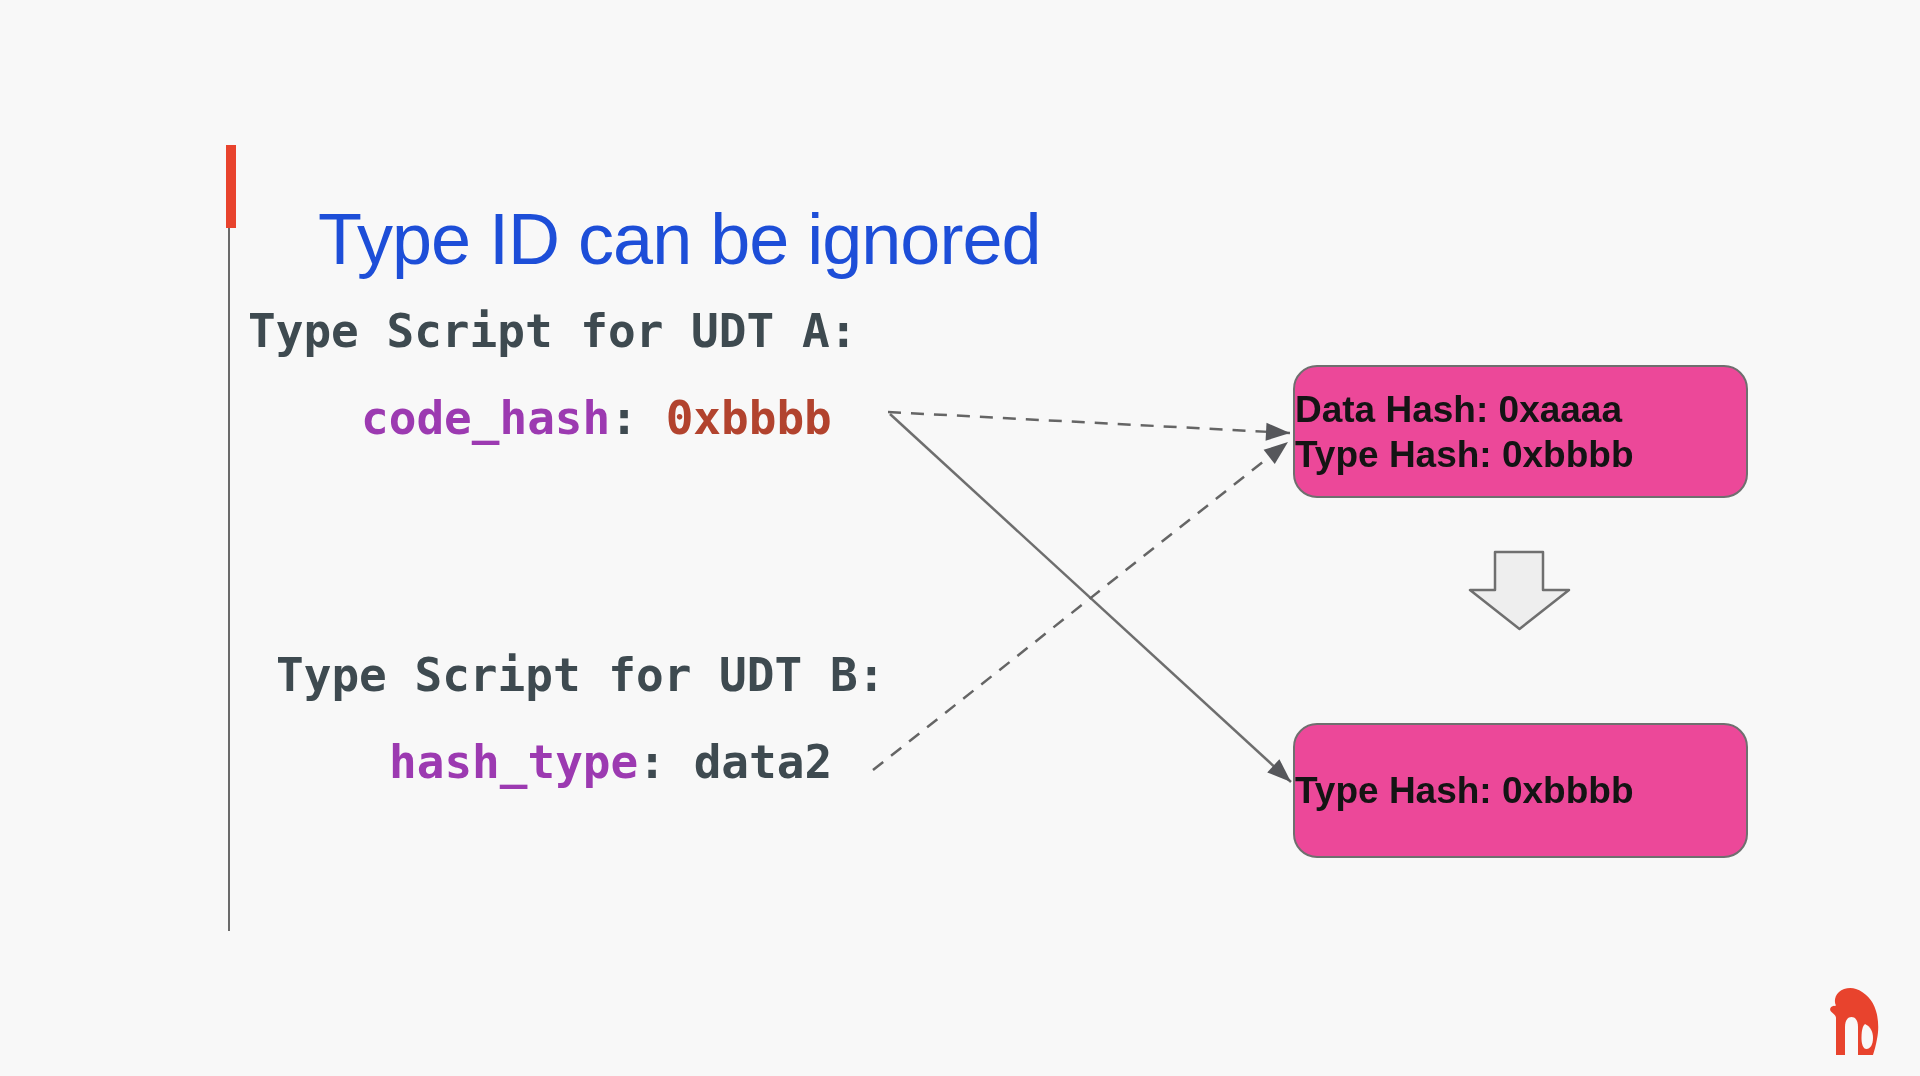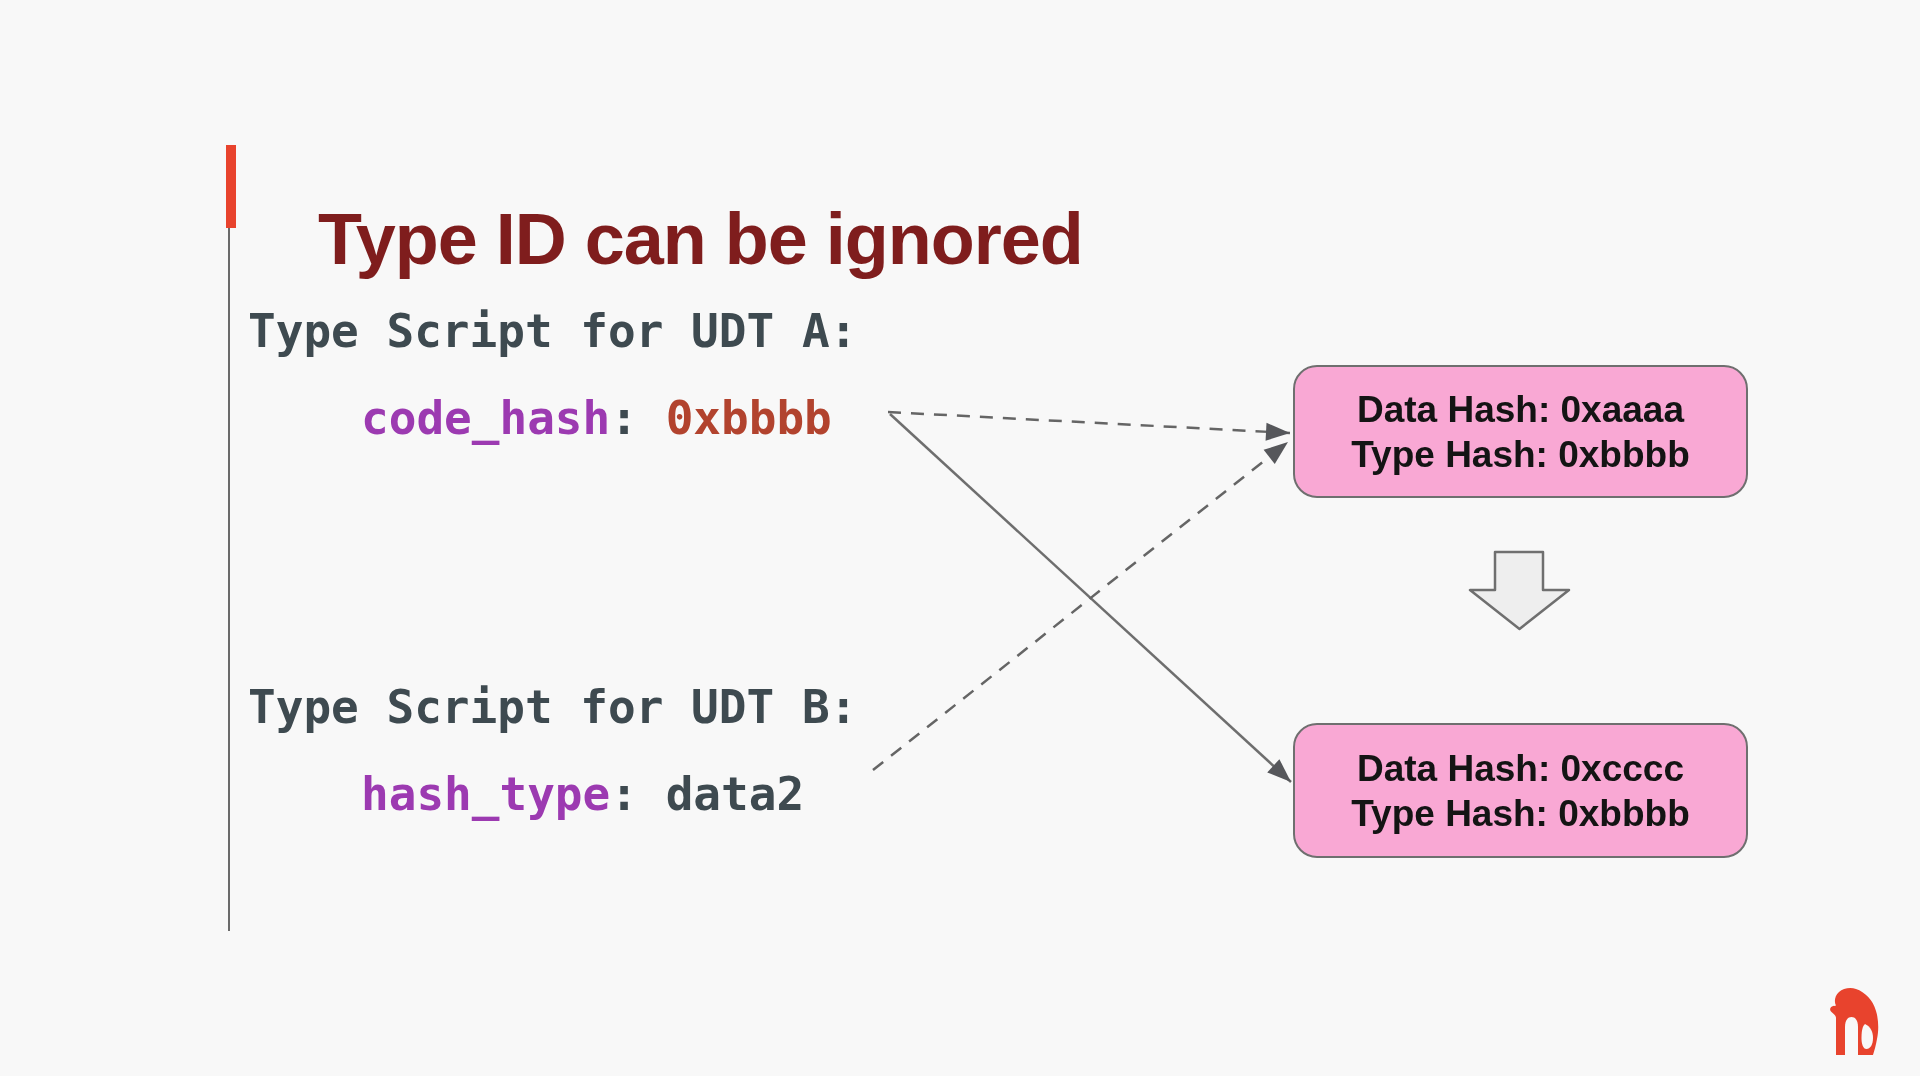--- a/index.html
+++ b/index.html
@@ -5,47 +5,47 @@
   html,body{margin:0;padding:0;background:#d8d8d8;}
   .slide{
     position:relative; width:1920px; height:1076px; overflow:hidden;
     background:#f8f8f8; font-family:"Liberation Sans", sans-serif;
   }
   
   .accent-bar{position:absolute; left:226px; top:145px; width:10px; height:83px; background:#e8432d;}
   .guide-line{position:absolute; left:228px; top:228px; width:2px; height:703px; background:#6a6a6a;}
   .title{
     position:absolute; left:318px; top:150px; width:1100px;
-    font-size:72px; font-weight:700; color:#7f1d1d; letter-spacing:-1px;
+    font-size:72px; font-weight:400; color:#1d4ed8; letter-spacing:-1px;
   }
   
   .code-block{
     position:absolute; left:248px; width:760px;
     font-family:"DejaVu Sans Mono", monospace; font-size:46px; line-height:87px;
     color:#3e4a50; white-space:nowrap;font-weight:bold;
   }
   .code-a{top:288px;}
-  .code-b{top:664px;}
+  .code-b{top:632px;margin-left:28px;}
   .code-line{height:87px;}
   .indent{padding-left:113px;}
   .tok-key{color:#9c3ab1;}
   .tok-plain{color:#3e4a50;}
   .tok-literal{color:#b2432e;}
   
   .version-label{
     position:absolute; left:1293px; width:455px; height:46px;
     text-align:center; font-size:38px; font-weight:700; color:#4d4d4d;
   }
   .v1-label{top:300px;}
   .v2-label{top:660px;}
   .hash-box{
     position:absolute; left:1293px; width:455px;
-    background:#f9a8d4; border:2.5px solid #6f6f6f; border-radius:24px;
+    background:#ec4899; border:2.5px solid #6f6f6f; border-radius:24px;
     box-sizing:border-box;
-    display:flex; flex-direction:column; justify-content:center; align-items:center;
+    display:flex; flex-direction:column; justify-content:center; align-items:flex-start;
     font-size:37px; font-weight:700; color:#141414; line-height:45px;
   }
   .v1-box{top:365px; height:133px;}
   .v2-box{top:723px; height:135px;}
   
   .overlay{position:absolute; left:0; top:0; width:1920px; height:1076px;}
   
   .logo{position:absolute; left:1822px; top:985px; width:60px; height:70px;}
 </style>
 </head>
@@ -87,21 +87,20 @@
       <span class="tok-key">hash_type</span><span class="tok-plain">: </span><span class="tok-plain">data2</span>
     </div>
   </div>
 
   <div class="hash-box v1-box">
     <div>Data Hash: 0xaaaa</div>
     <div>Type Hash: 0xbbbb</div>
   </div>
 
   <div class="hash-box v2-box">
-    <div>Data Hash: 0xcccc</div>
     <div>Type Hash: 0xbbbb</div>
   </div>
 
   <svg class="logo" viewBox="0 0 60 70">
     <path fill="#e8432d" d="M14,70 L14,33 C14,30 11,28.5 9,26.5 C7.5,25 8,22.5 10,21.5
          C11.5,20.8 13,21 14,20.5 C12,17 12.5,11 17,7 C21,3.5 28,2 34,4
          C43,7 51,15 54,26 C56.5,34 57,45 55,54 C54,60 52.5,65 51,70 Z"></path>
     <path fill="#f8f8f8" d="M23,70 L23,42 C23,35 26,32 29.5,32 C33,32 36,35 36,42 L36,70 Z"></path>
     <path fill="#f8f8f8" d="M43,39 C49,42 51,47 51,53 C51,60 48,64 44.5,64 C41,64 39.5,59 39.5,53 C39.5,46 40.5,41 43,39 Z"></path>
   </svg>

